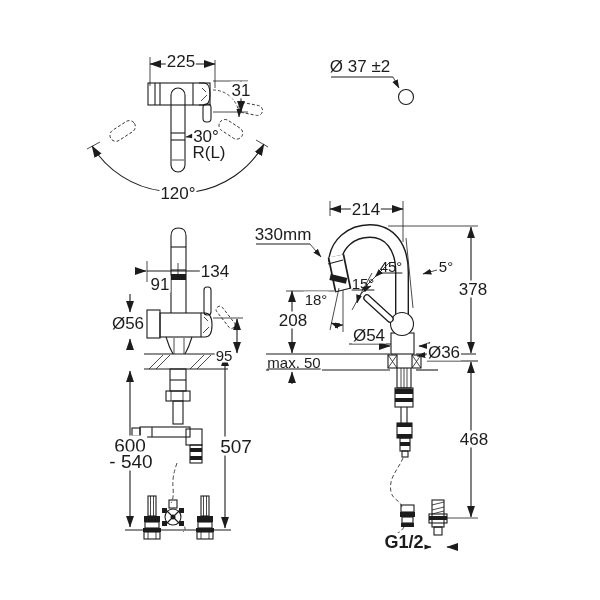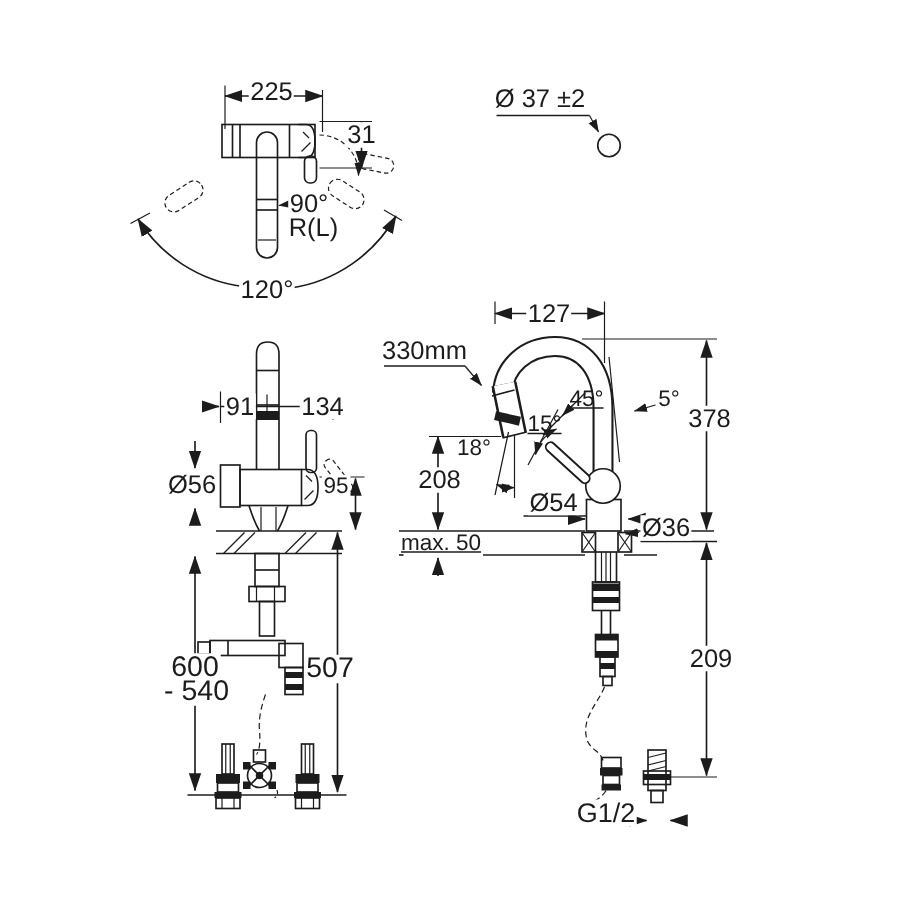--- a/index.html
+++ b/index.html
@@ -4,21 +4,21 @@
 <style>
   html,body{margin:0;padding:0;background:#fff;}
   #stage{position:relative;width:508px;height:600px;background:#fff;overflow:hidden;
          font-family:"Liberation Sans",sans-serif;}
   #stage svg{position:absolute;left:0;top:0;}
   .lbl{position:absolute;transform:translate(-50%,-50%);font-size:17px;line-height:1;
        color:#1c1c1c;background:#fff;padding:0 1px;white-space:nowrap;
        font-family:"Liberation Sans",sans-serif;}
   .nobg{background:transparent;text-decoration:underline;}
   .big{font-size:19px;}
-  .g12{font-size:18px;}
+  .g12{font-size:18px;font-weight:bold;}
   .sm{font-size:15px;}
   .ln{fill:none;stroke:#1c1c1c;stroke-width:1.1;}
   .tn{fill:none;stroke:#1c1c1c;stroke-width:0.8;}
   .fl{fill:#1c1c1c;stroke:none;}
   .dash{stroke-dasharray:4 2.5;}
   .dsh2{stroke-dasharray:3 2;}
 </style>
 </head>
 <body>
 
@@ -267,41 +267,41 @@
     <line class="tn" x1="382" y1="270" x2="375" y2="277" marker-end="url(#arr)"></line>
     <line class="tn" x1="437" y1="270" x2="423" y2="274" marker-end="url(#arr)"></line>
 
     <line class="ln" x1="424" y1="547" x2="431" y2="547" marker-end="url(#arr)"></line>
     <line class="ln" x1="456" y1="547" x2="447" y2="547" marker-end="url(#arr)"></line>
   </g>
 </svg>
 
 <span class="lbl" style="left:181px;top:61px">225</span>
 <span class="lbl" style="left:241px;top:90px">31</span>
-<span class="lbl" style="left:206px;top:136px">90°</span>
+<span class="lbl" style="left:206px;top:136px">30°</span>
 <span class="lbl" style="left:209px;top:152px">R(L)</span>
 <span class="lbl" style="left:178px;top:193px">120°</span>
 
 <span class="lbl" style="left:360px;top:66px">Ø 37 ±2</span>
 
-<span class="lbl" style="left:160px;top:271px">91</span>
+<span class="lbl" style="left:160px;top:284px">91</span>
 <span class="lbl" style="left:215px;top:271px">134</span>
 <span class="lbl" style="left:128px;top:323px">Ø56</span>
-<span class="lbl sm" style="left:224px;top:324px">95</span>
+<span class="lbl sm" style="left:224px;top:355px">95</span>
 <span class="lbl big" style="left:130px;top:445px">600</span>
 <span class="lbl big" style="left:131px;top:461px">- 540</span>
-<span class="lbl big" style="left:220px;top:446px">507</span>
-
-<span class="lbl" style="left:366px;top:209px">127</span>
+<span class="lbl big" style="left:236px;top:446px">507</span>
+
+<span class="lbl" style="left:366px;top:209px">214</span>
 <span class="lbl" style="left:283px;top:234px">330mm</span>
-<span class="lbl" style="left:473px;top:279px">378</span>
+<span class="lbl" style="left:473px;top:289px">378</span>
 <span class="lbl nobg sm" style="left:391px;top:266px">45°</span>
 <span class="lbl sm" style="left:446px;top:266px">5°</span>
 <span class="lbl nobg sm" style="left:363px;top:283px">15°</span>
 <span class="lbl sm" style="left:316px;top:299px">18°</span>
 <span class="lbl" style="left:293px;top:320px">208</span>
 <span class="lbl" style="left:369px;top:335px">Ø54</span>
 <span class="lbl nobg sm" style="left:294px;top:362px">max. 50</span>
 <span class="lbl" style="left:444px;top:352px">Ø36</span>
-<span class="lbl" style="left:474px;top:439px">209</span>
+<span class="lbl" style="left:474px;top:439px">468</span>
 <span class="lbl g12" style="left:404px;top:542px">G1/2</span>
 
 </div>
 
 </body></html>

